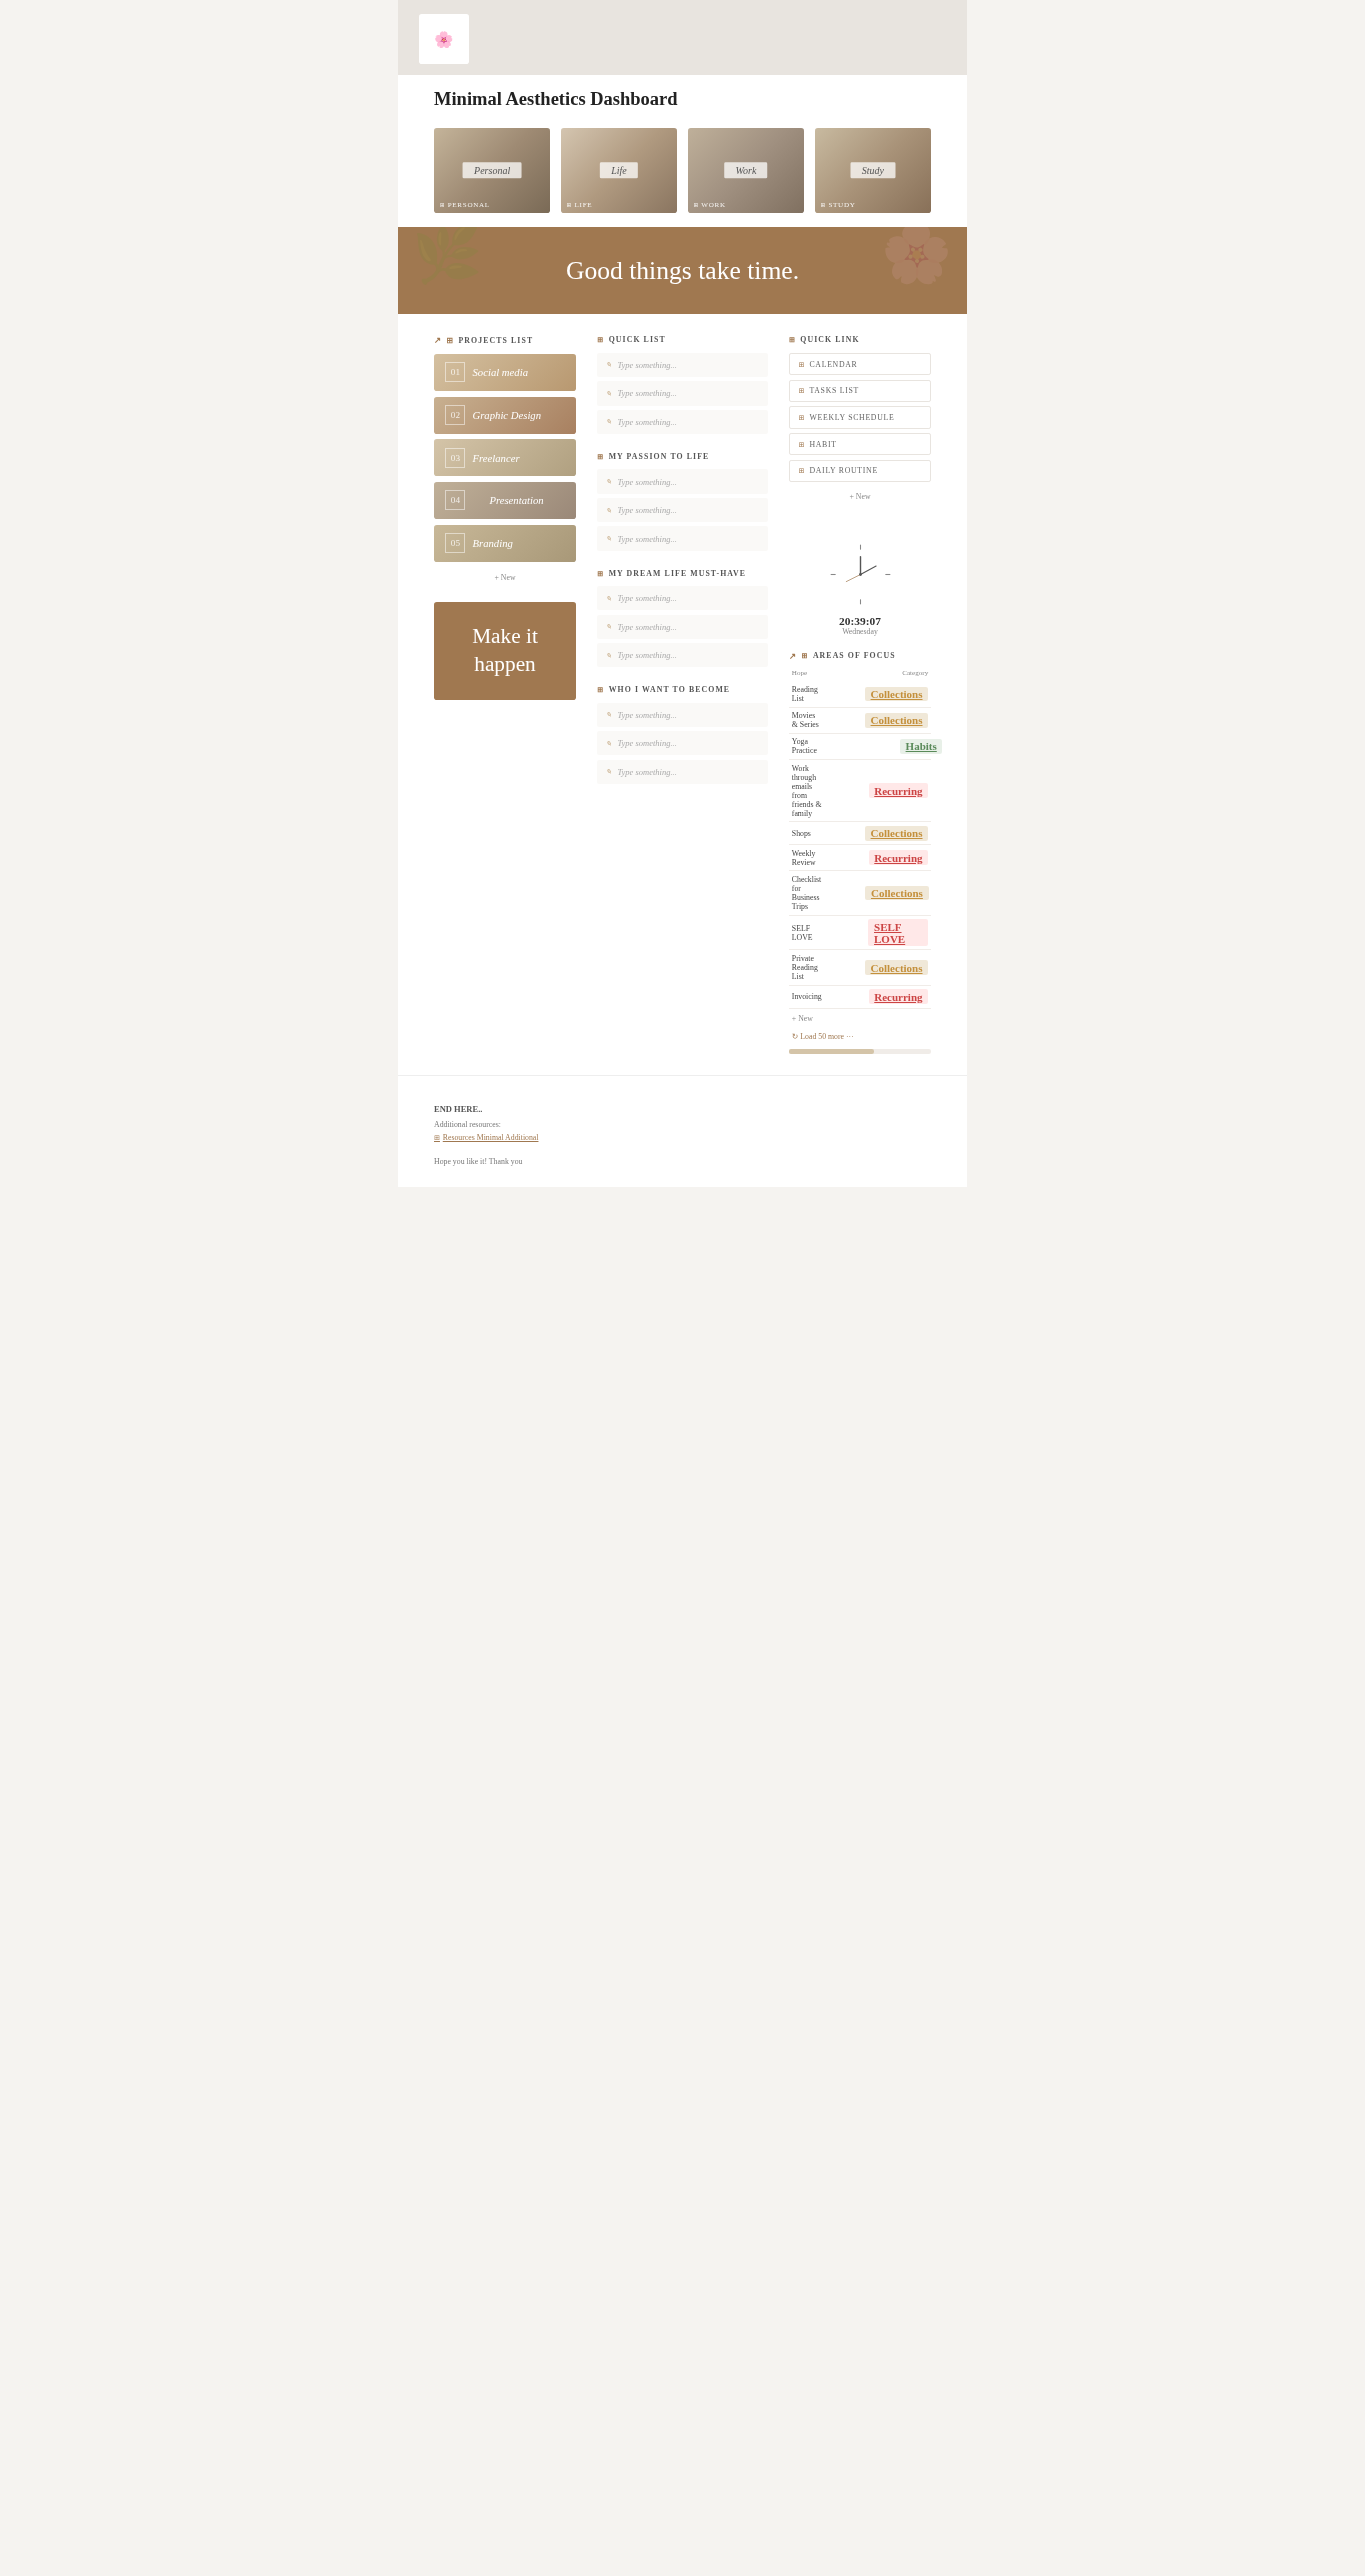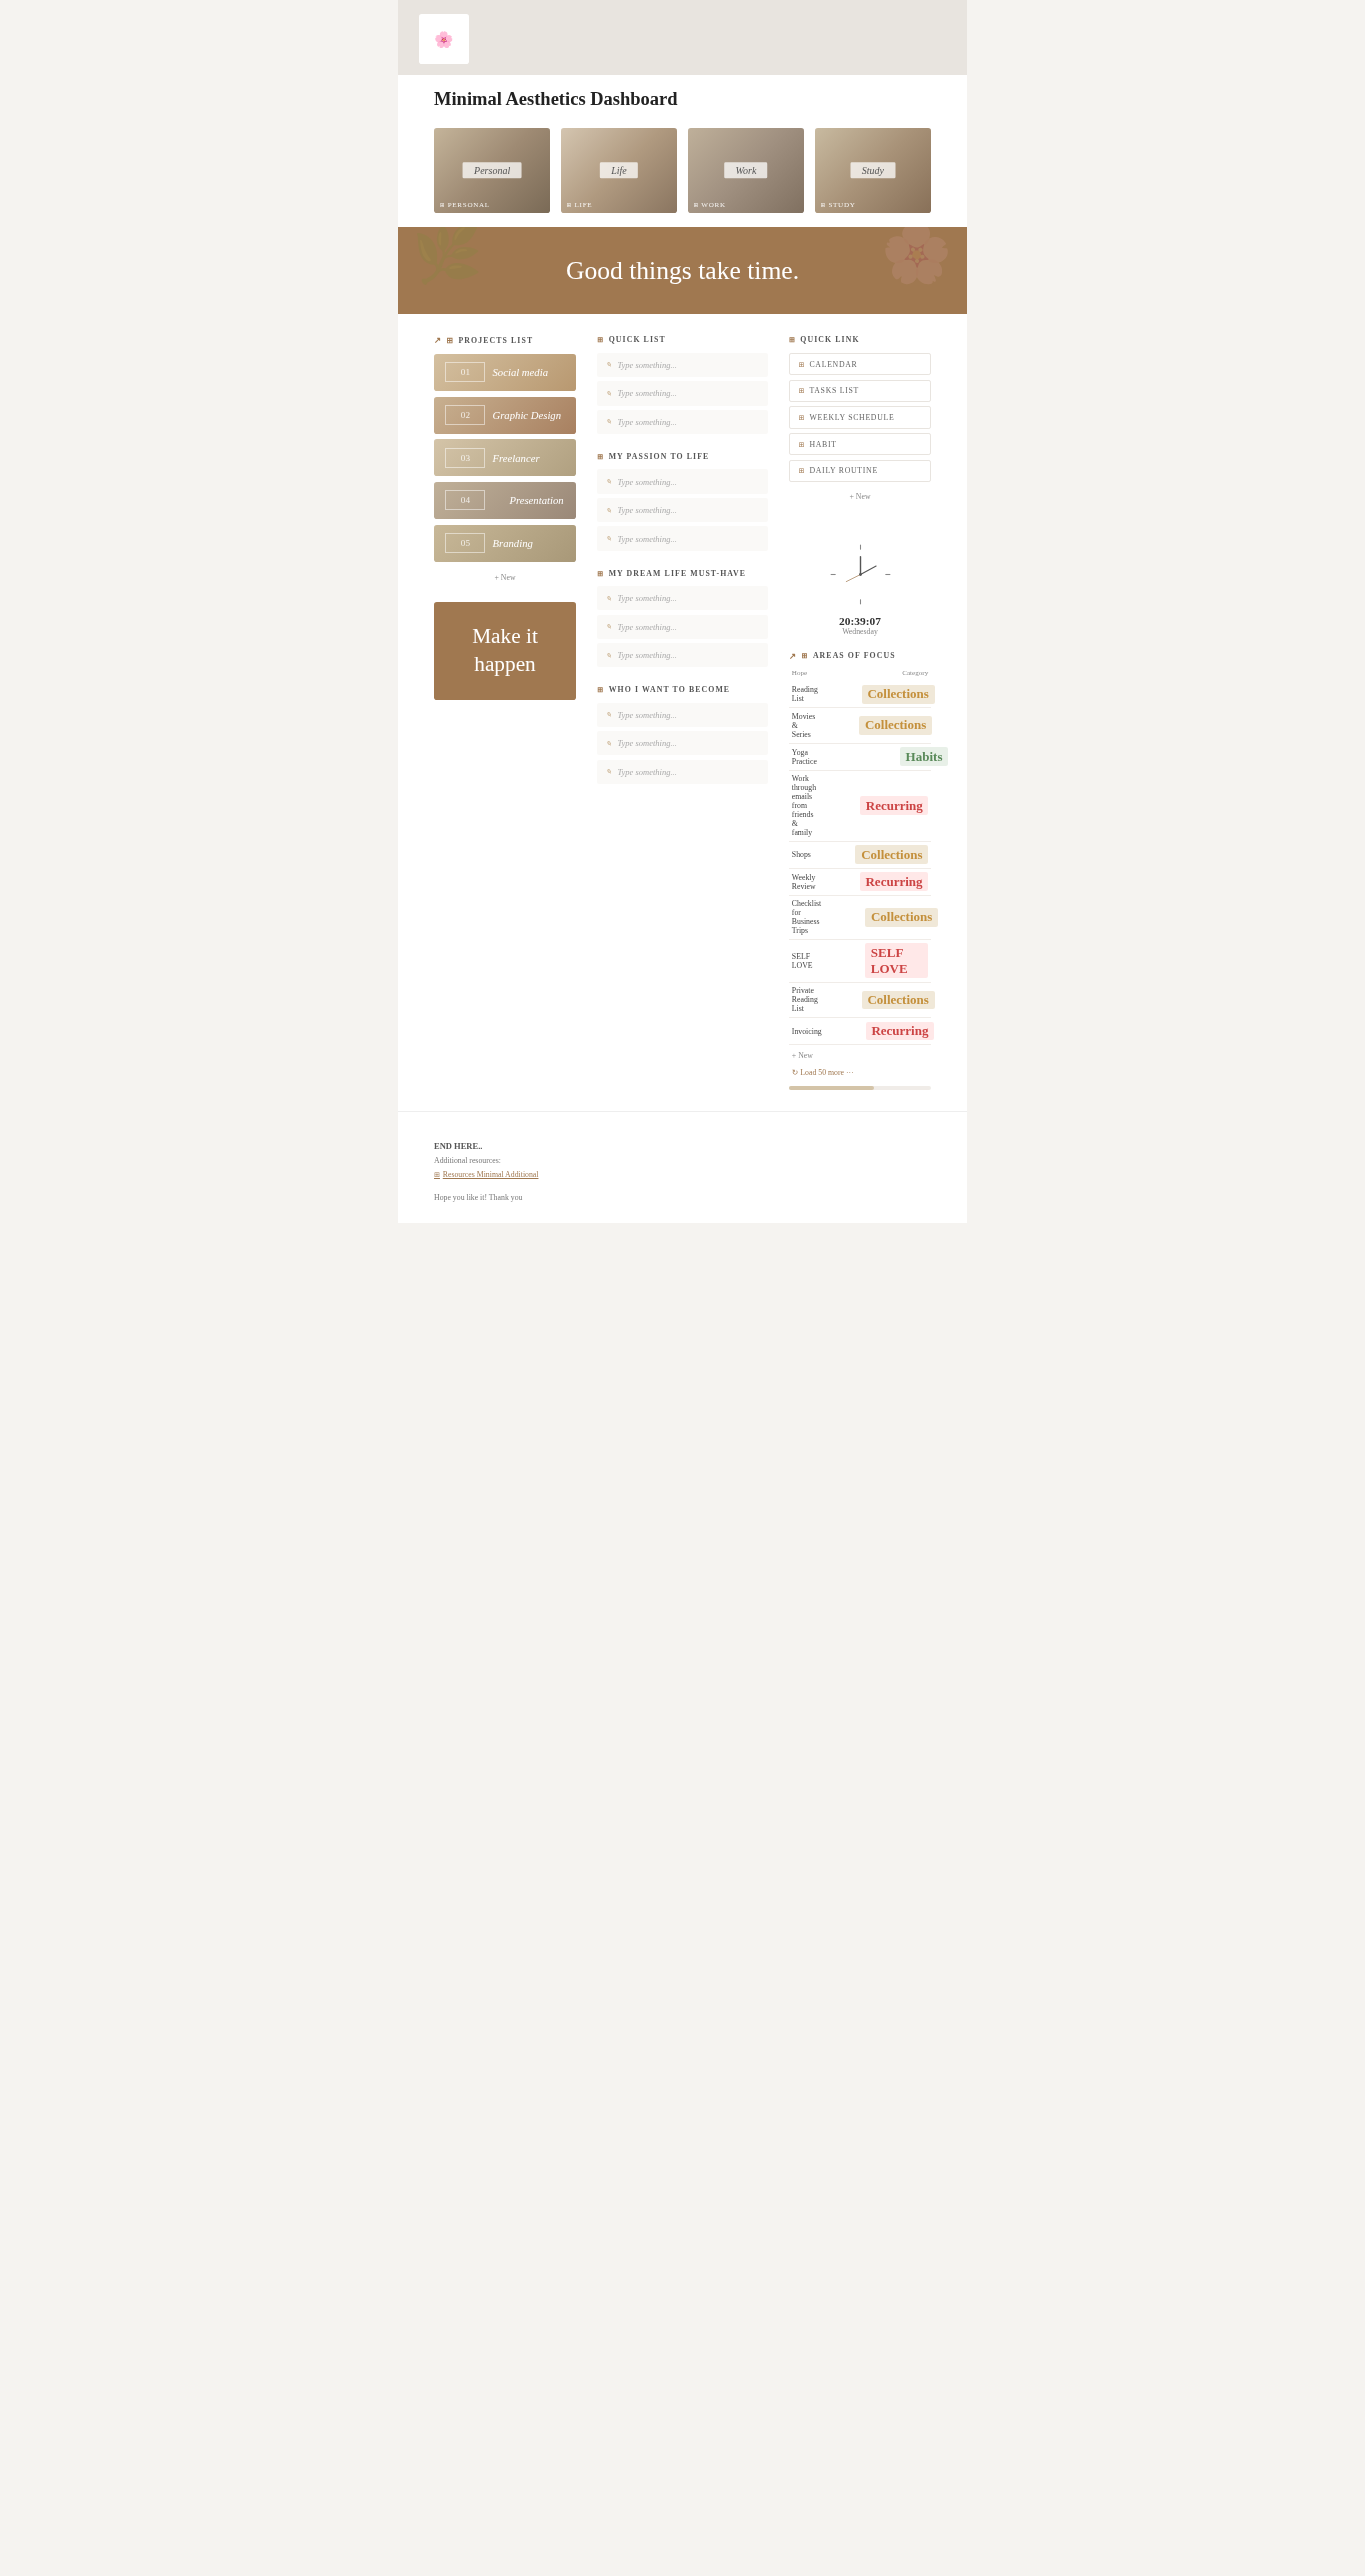--- a/index.html
+++ b/index.html
@@ -147,21 +147,21 @@
       margin-bottom: 5.7px;
       display: flex;
       align-items: center;
       gap: 7.1px;
       cursor: pointer;
     }
     .project-number {
       font-size: 9.2px;
       color: rgba(255,255,255,0.8);
       border: 0.7px solid rgba(255,255,255,0.5);
-      width: 40px;
+      width: 20px;
       height: 20px;
       display: flex;
       align-items: center;
       justify-content: center;
       flex-shrink: 0;
     }
     .project-name {
       font-style: italic;
       color: white;
       font-size: 10.7px;
@@ -270,24 +270,25 @@
       display: flex;
       justify-content: space-between;
       align-items: center;
       padding: 3.6px 2.8px;
       border-bottom: 0.7px solid #f0ece8;
       font-size: 7.8px;
       gap: 44px;
     }
     .area-name { color: #444; }
     .area-badge {
-      font-size: 13px;
+      font-size: 11px;
       padding: 1.4px 5.7px;
       border-radius: 2.1px;
       font-weight: bold;
+      text-decoration: underline;
     }
     .badge-collections { background: #f0e8d8; color: #c4903c; }
     .badge-habits { background: #e8f0e8; color: #5a8a5a; margin-left: 39px; }
     .badge-recurring { background: #ffe8e8; color: #cc4444; }
 
     
     .footer-section {
       background: white;
       padding: 28.5px 36px 21.3px;
       border-top: 0.7px solid #eee;

